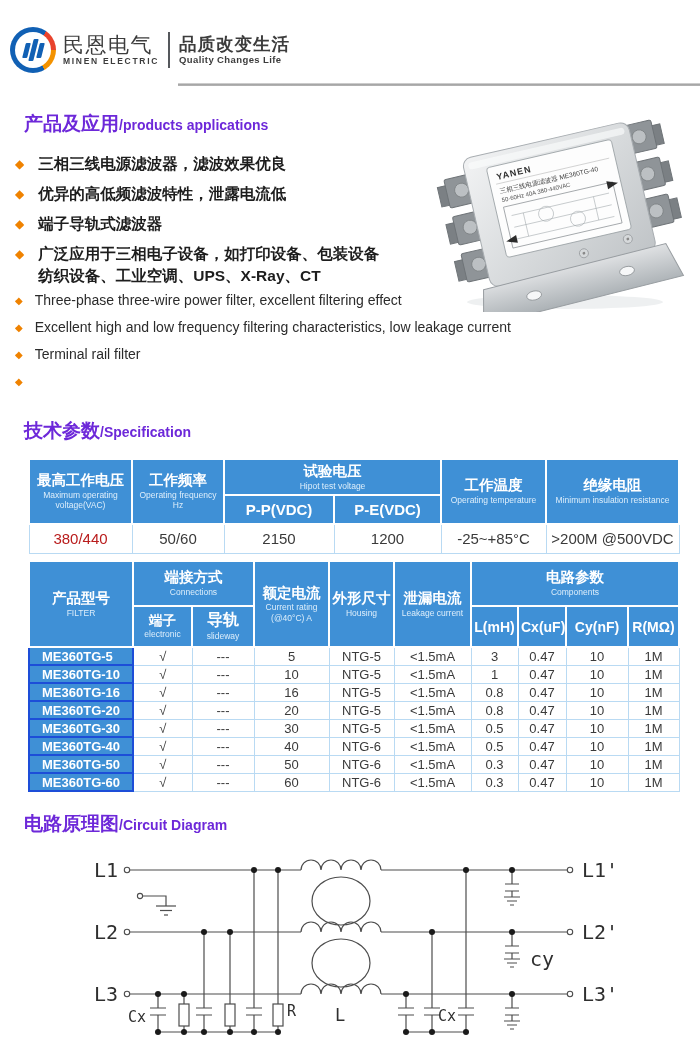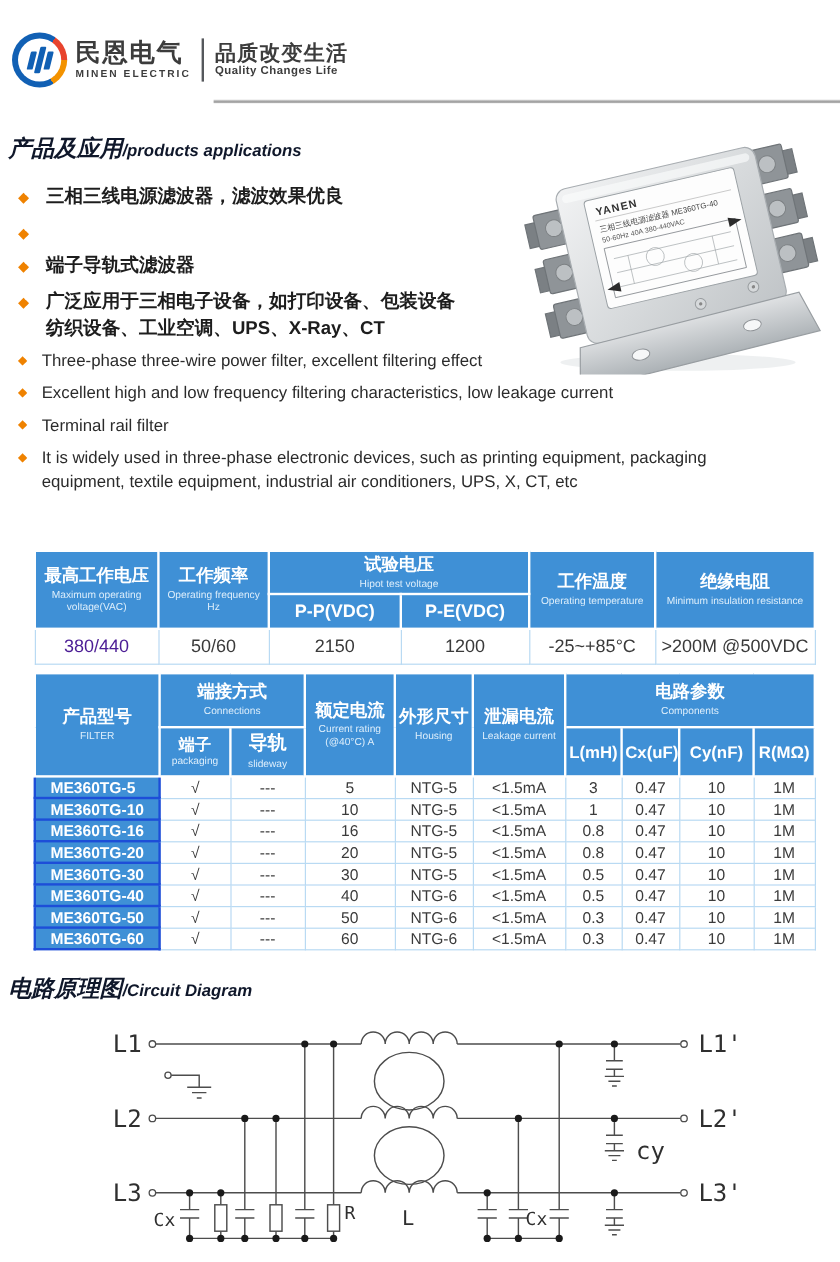--- a/index.html
+++ b/index.html
@@ -11,37 +11,37 @@
   .logo-wrap { position:absolute; top:27px; left:10px; display:flex; align-items:center; }
   .logo-icon { position:relative; width:46px; height:46px; flex:0 0 auto; }
   .logo-ring { position:absolute; inset:0; border-radius:50%;
     background:conic-gradient(from 150deg,#1160b4 0 245deg,#e8432d 245deg 300deg,#f39200 300deg 360deg); }
   .logo-ring::before { content:""; position:absolute; inset:5px; background:#fff; border-radius:50%; }
   .logo-bars span { position:absolute; width:5px; background:#1160b4; transform:skewX(-14deg); border-radius:1px; }
   .logo-bars .b1 { left:14px; top:16px; height:15px; }
   .logo-bars .b2 { left:21px; top:12px; height:22px; }
   .logo-bars .b3 { left:28px; top:16px; height:15px; }
   .brand-block { margin-left:7px; color:#3c3c3c; }
-  .brand-cn { font-size:21px; font-weight:bold; letter-spacing:1.5px; line-height:1.05; }
+  .brand-cn { font-size:21px; font-weight:normal; letter-spacing:1.5px; line-height:1.05; }
   .brand-en { font-size:8.5px; font-weight:bold; letter-spacing:1.7px; }
   .v-div { width:2px; height:36px; background:#55585c; margin:0 9px; }
   .slogan-block { color:#3c3c3c; }
   .slogan-cn { font-size:17.5px; font-weight:bold; letter-spacing:1px; line-height:1.1; }
   .slogan-en { font-size:9.5px; font-weight:bold; letter-spacing:0.4px; }
 
   .banner { position:absolute; top:40px; left:206px; right:0; height:41px; background:#1b75c9;
     clip-path:polygon(30px 0,100% 0,100% 100%,0 100%); color:#fff; font-size:19px; font-weight:bold;
     display:flex; align-items:center; justify-content:center; padding-left:28px; letter-spacing:0.5px; }
   .silver-line { position:absolute; top:83px; left:178px; right:0; height:3px;
     background:linear-gradient(to bottom,#dedede 0%,#969696 65%,#c9c9c9 100%); }
   .subtitle { position:absolute; top:88px; left:208px; right:0; text-align:center; font-size:13.5px;
     font-weight:600; color:#454545; }
 
   
-  .sec-head { position:absolute; left:7px; color:#0f172a; white-space:nowrap;font-style:italic; }
+  .sec-head { position:absolute; left:24px; color:#6d28d9; white-space:nowrap; }
   #apps-head { top:111px; } #spec-head { top:418px; } #circ-head { top:811px; }
   .sec-head .cn { font-size:19px; font-weight:bold; }
   .sec-head .en { font-size:14px; font-weight:bold; }
 
   
   .bullets { position:absolute; list-style:none; }
   .bullets li { display:flex; }
   .dia { color:#ef8200; flex:0 0 auto; }
   .bullet-text { white-space:pre-line; }
   #bullets-cn { top:153px; left:15px; width:432px; }
@@ -60,21 +60,21 @@
     vertical-align:middle; text-align:center; font-weight:bold; }
   .th-cn { display:block; font-size:14.5px; line-height:1.15; }
   .th-en { display:block; font-size:8.5px; font-weight:normal; color:#ddeefb; line-height:1.25;
     margin-top:1px; white-space:pre-line; }
   .th-sub { font-size:15px; }
   .th-sub2 { font-size:14px; }
   #table1 thead tr:first-child { height:36px; } #table1 thead tr:nth-child(2) { height:29px; }
   #table2 thead tr:first-child { height:45px; } #table2 thead tr:nth-child(2) { height:41px; }
   .data-table td { border:1px solid #b9daf3; background:#fff; text-align:center; vertical-align:middle; color:#3a3a3a; }
   #table1 td { height:29px; font-size:15px; }
-  #table1 td.hl { color:#4c1d95; }
+  #table1 td.hl { color:#b91c1c; }
   #table2 td { height:18px; font-size:13px; padding:0; }
   #table2 td.model-cell { background:#3f90d6; color:#fff; border:2px solid #1d4ed8;
     font-weight:bold; text-align:left; padding-left:12px; }
 
   
   #circuit-svg { position:absolute; top:846px; left:80px; }
   .wire { stroke:#4d4d4d; stroke-width:1.2; fill:none; }
   .dot { fill:#1a1a1a; }
   .term { fill:#fff; stroke:#4d4d4d; stroke-width:1.1; }
   .cad { font-family:"DejaVu Sans Mono",monospace; fill:#2f2f2f; }
@@ -110,20 +110,21 @@
     <span class="cn">产品及应用</span><span class="en">/products applications</span>
   </div>
 
   <ul class="bullets" id="bullets-cn">
     <li>
         <span class="dia">◆</span>
         <span class="bullet-text">三相三线电源滤波器，滤波效果优良</span>
       </li>
     <li>
         <span class="dia">◆</span>
+        <span class="bullet-text">优异的高低频滤波特性，泄露电流低</span>
       </li>
     <li>
         <span class="dia">◆</span>
         <span class="bullet-text">端子导轨式滤波器</span>
       </li>
     <li>
         <span class="dia">◆</span>
         <span class="bullet-text">广泛应用于三相电子设备，如打印设备、包装设备
 纺织设备、工业空调、UPS、X-Ray、CT</span>
       </li>
@@ -213,25 +214,26 @@
     <li>
         <span class="dia">◆</span>
         <span class="bullet-text">Excellent high and low frequency filtering characteristics, low leakage current</span>
       </li>
     <li>
         <span class="dia">◆</span>
         <span class="bullet-text">Terminal rail filter</span>
       </li>
     <li>
         <span class="dia">◆</span>
-        <span class="bullet-text">It is widely used in three-phase electronic devices, such as printing equipment, packaging
-equipment, textile equipment, industrial air conditioners, UPS, X, CT, etc</span>
       </li>
   </ul>
 
+  <div class="sec-head" id="spec-head">
+    <span class="cn">技术参数</span><span class="en">/Specification</span>
+  </div>
 
   <table class="data-table" id="table1">
     <colgroup>
       <col style="width:103px">
         <col style="width:92px">
         <col style="width:110px">
       <col style="width:107px">
         <col style="width:105px">
         <col style="width:133px">
     </colgroup>
@@ -312,21 +314,21 @@
           <span class="th-en">Leakage current</span>
         </th>
         <th colspan="4">
           <span class="th-cn">电路参数</span>
           <span class="th-en">Components</span>
         </th>
       </tr>
       <tr>
         <th>
           <span class="th-cn" style="font-size:13.5px">端子</span>
-          <span class="th-en">packaging</span>
+          <span class="th-en">electronic</span>
         </th>
         <th>
           <span class="th-cn" style="font-size:16px">导轨</span>
           <span class="th-en">slideway</span>
         </th>
         <th class="th-sub2">L(mH)</th>
         <th class="th-sub2">Cx(uF)</th>
         <th class="th-sub2">Cy(nF)</th>
         <th class="th-sub2">R(MΩ)</th>
       </tr>

